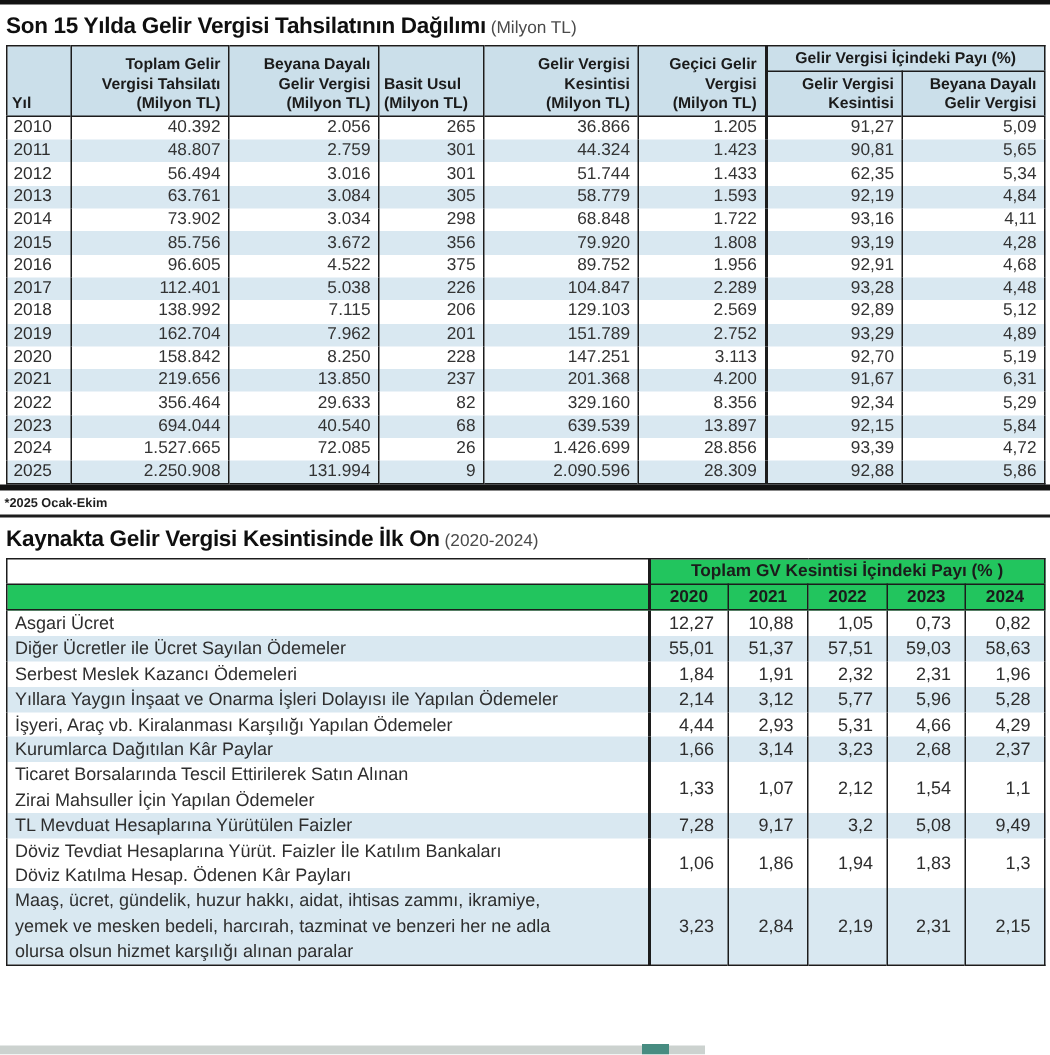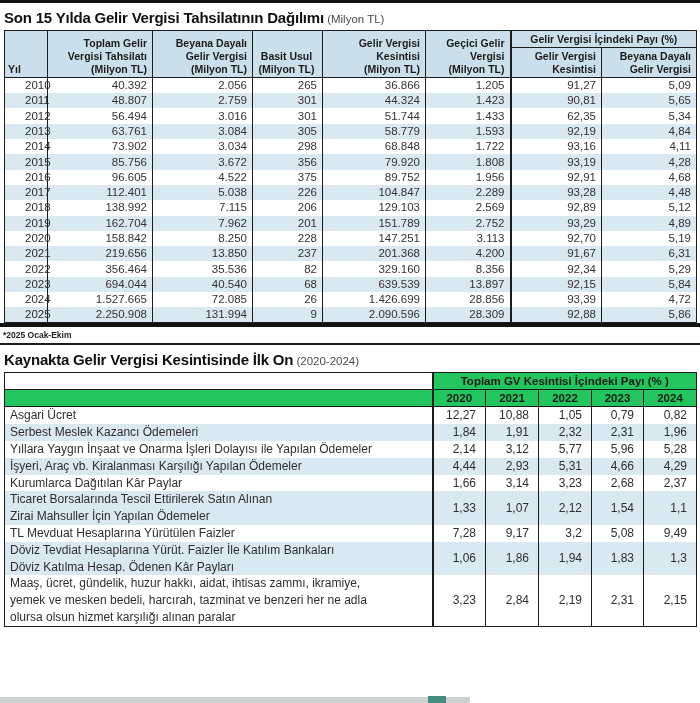--- a/index.html
+++ b/index.html
@@ -28,33 +28,33 @@
   .t1 th:first-child, .t1 td:first-child { border-left:none; }
   .t1 thead th {
     background:#cbdfea;
     font-size:10.5px; font-weight:bold; color:#1b1b1b;
     vertical-align:bottom; text-align:right;
     padding:2px 5px 2px 3px;
     white-space:pre-line; line-height:1.2;
   }
   .t1 thead { border-bottom:1px solid #1c1c1c; }
   .t1 thead th.h-left   { text-align:left; }
-  .t1 thead th.h-center { text-align:center; }
+  .t1 thead th.h-center { text-align:left; }
   .t1 thead th.pay-group {
     text-align:center; vertical-align:middle;
     border-bottom:1px solid #1c1c1c; border-left:2px solid #1c1c1c;
     height:17px; padding:1px 2px; font-size:10.5px;
   }
   .t1 thead th.pay-sub-first { border-left:2px solid #1c1c1c; }
   .t1 tbody td {
     font-size:11.5px; color:#333333;
     text-align:right; padding:1px 5px 1px 3px;
     height:15.3px; line-height:13px;
   }
-  .t1 tbody td:first-child { text-align:left; padding-left:20px; color:#2d2d2d; }
+  .t1 tbody td:first-child { text-align:left; padding-left:4px; color:#2d2d2d; }
   .t1 tbody td:nth-child(7) { border-left:2px solid #1c1c1c; }
   .t1 tbody tr:nth-child(even) { background:#d9e8f1; }
 
   .thickbar { height:4px; background:#121212; width:700px; }
   .footnote { font-size:8.5px; color:#1e1e1e; padding:3px 0 3px 3px; font-weight:bold; }
   .thinline { height:0; border-top:2px solid #1c1c1c; width:700px; }
 
   
   .t2 { border:1px solid #1c1c1c; }
   .t2 th, .t2 td { border-left:1px solid #1c1c1c; }
@@ -246,21 +246,21 @@
         <td>13.850</td>
         <td>237</td>
         <td>201.368</td>
         <td>4.200</td>
         <td>91,67</td>
         <td>6,31</td>
       </tr>
       <tr>
         <td>2022</td>
         <td>356.464</td>
-        <td>35.536</td>
+        <td>29.633</td>
         <td>82</td>
         <td>329.160</td>
         <td>8.356</td>
         <td>92,34</td>
         <td>5,29</td>
       </tr>
       <tr>
         <td>2023</td>
         <td>694.044</td>
         <td>40.540</td>
@@ -323,22 +323,30 @@
       <th>2023</th>
       <th>2024</th>
     </tr>
   </thead>
   <tbody>
       <tr>
         <td>Asgari Ücret</td>
         <td>12,27</td>
         <td>10,88</td>
         <td>1,05</td>
-        <td>0,79</td>
+        <td>0,73</td>
         <td>0,82</td>
+      </tr>
+      <tr>
+        <td>Diğer Ücretler ile Ücret Sayılan Ödemeler</td>
+        <td>55,01</td>
+        <td>51,37</td>
+        <td>57,51</td>
+        <td>59,03</td>
+        <td>58,63</td>
       </tr>
       <tr>
         <td>Serbest Meslek Kazancı Ödemeleri</td>
         <td>1,84</td>
         <td>1,91</td>
         <td>2,32</td>
         <td>2,31</td>
         <td>1,96</td>
       </tr>
       <tr>

